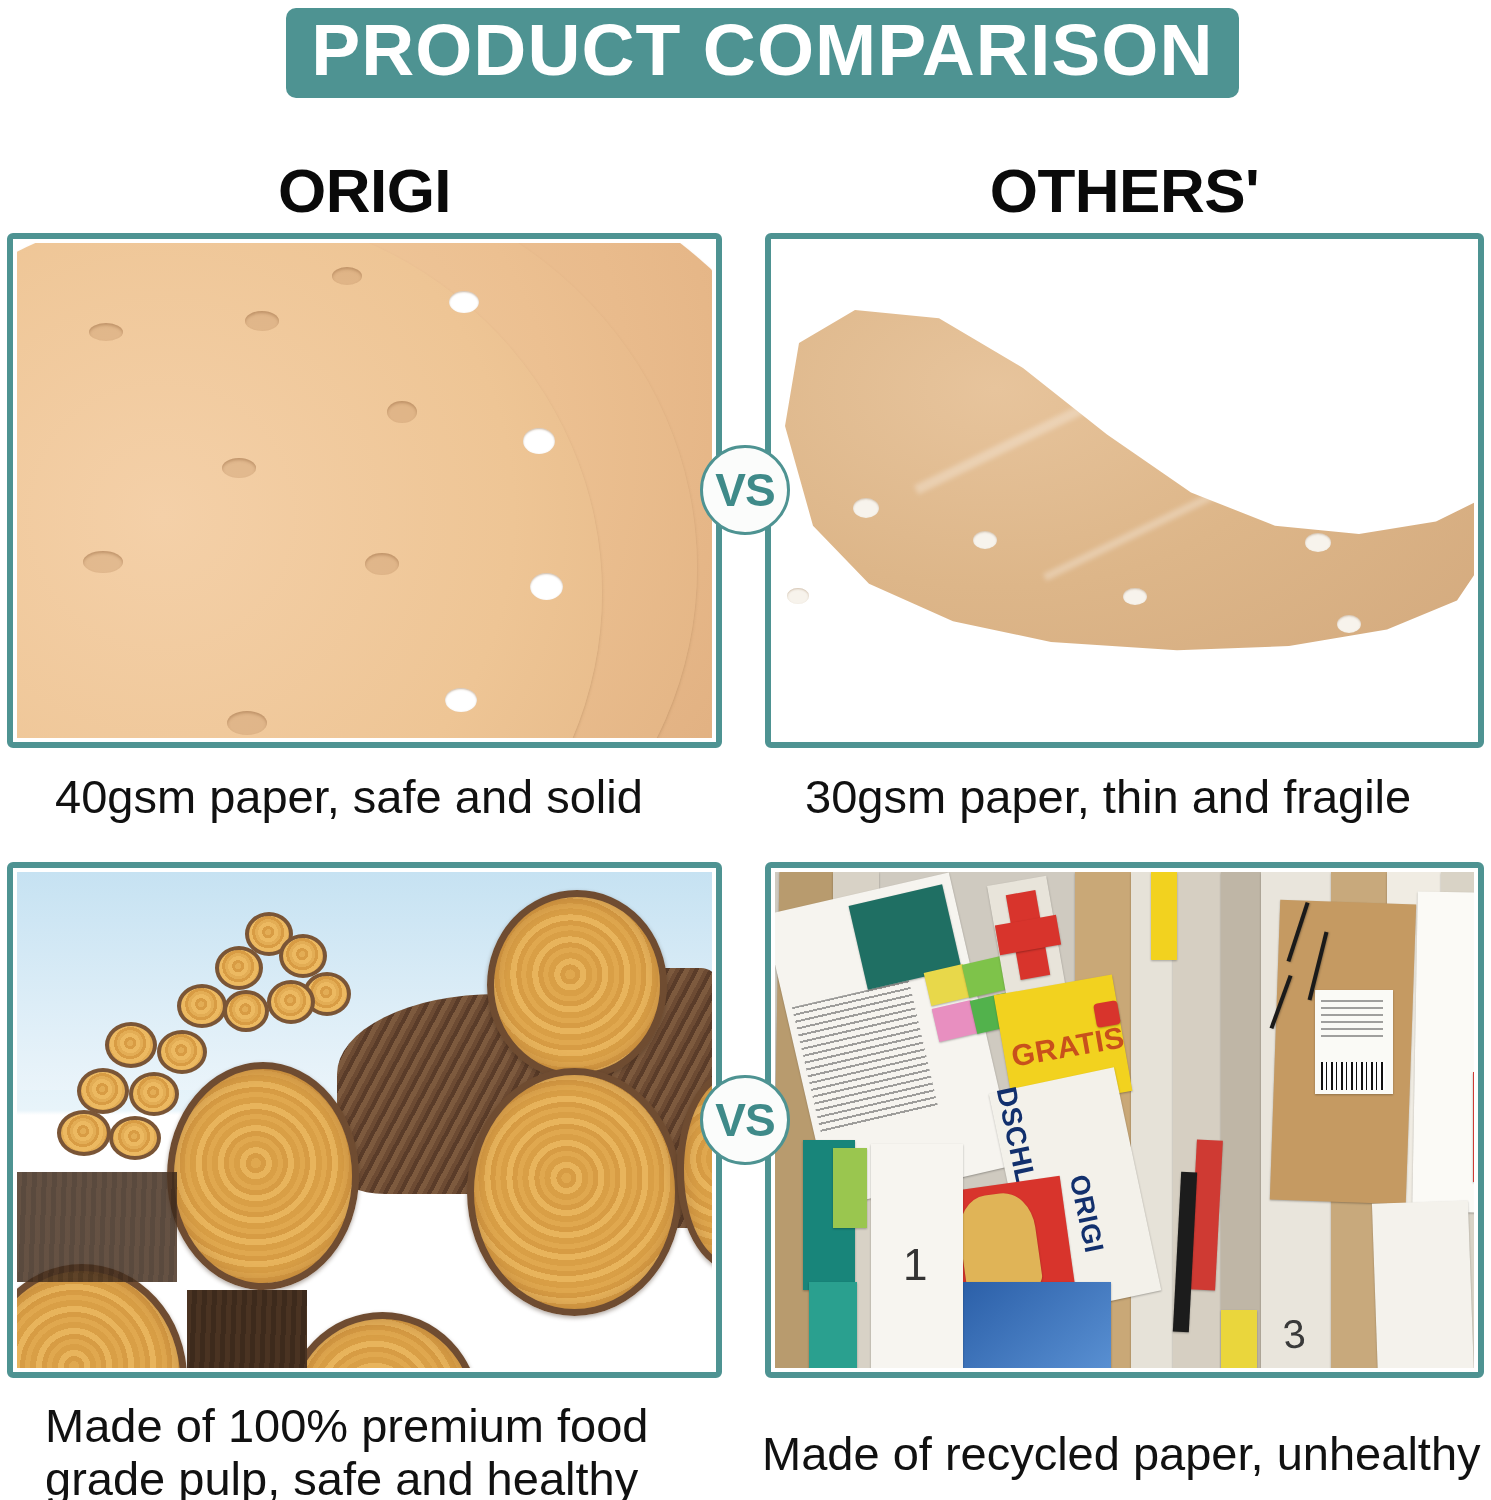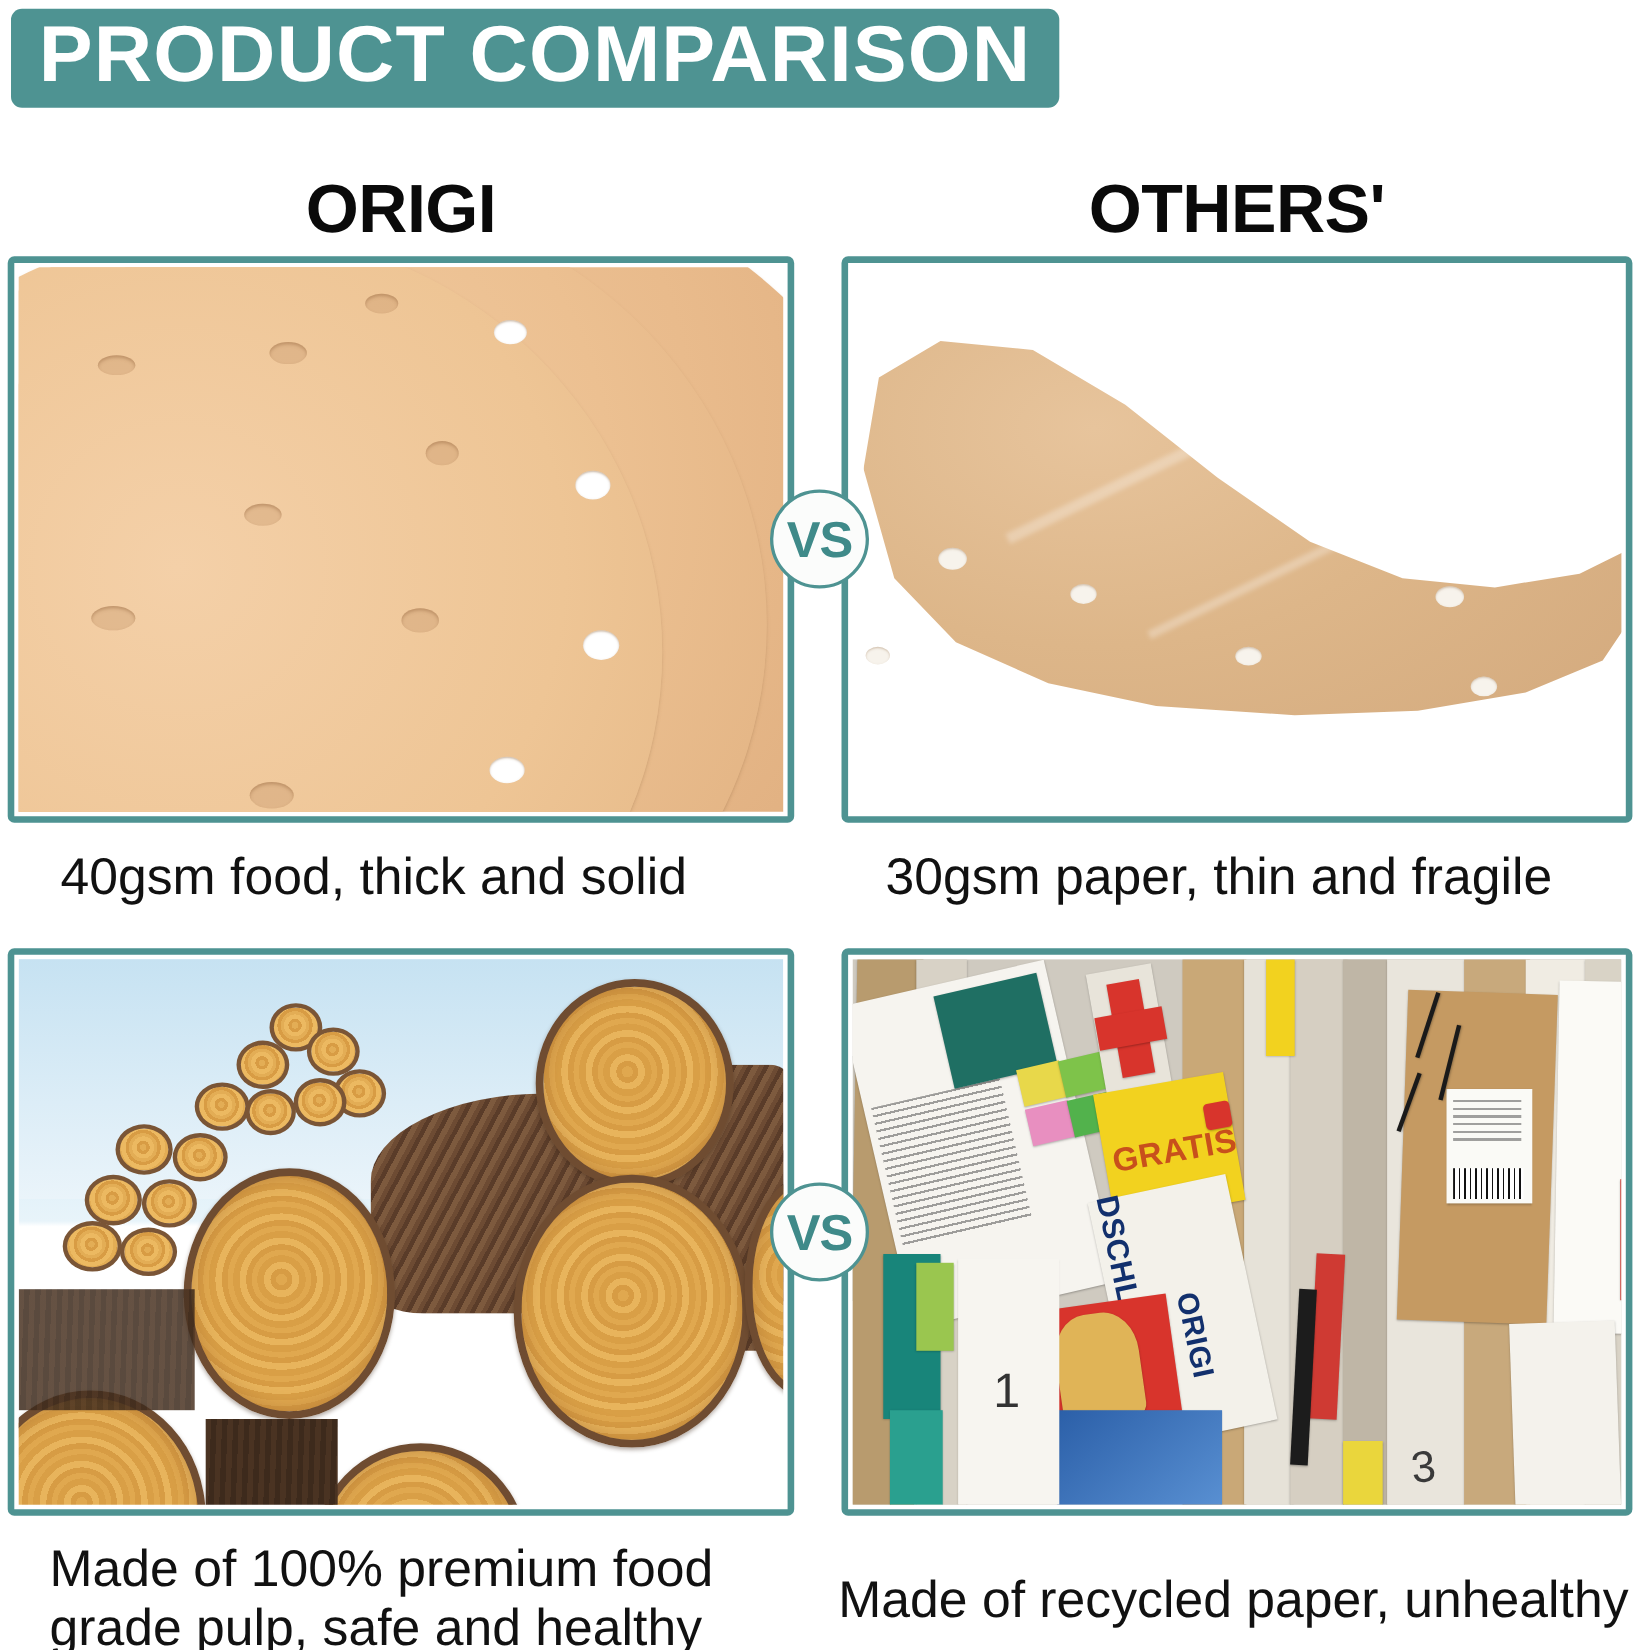--- a/index.html
+++ b/index.html
@@ -6,22 +6,22 @@
   * { margin:0; padding:0; box-sizing:border-box; }
   html,body { background:#ffffff; }
   body {
     width:1491px; height:1500px;
     font-family:"Liberation Sans", sans-serif;
     position:relative; overflow:hidden;
   }
 
   
   .title-wrap{
-    position:absolute; left:10px; top:8px; width:1239px;
-    display:flex; justify-content:flex-start;
+    position:absolute; left:0; top:8px; width:1239px;
+    display:flex; justify-content:flex-end;
   }
   .title-banner{
     background:#4e9392;
     border-radius:10px;
     padding:6px 34px 12px 34px;
     display:flex; align-items:center; justify-content:center;
   }
   .title-text{
     color:#ffffff;
     font-family:"Liberation Sans Narrow","Liberation Sans",sans-serif;
@@ -254,21 +254,21 @@
       <div class="thin-hole" style="left:562px; top:372px; width:24px; height:18px;"></div>
       <div class="thin-hole" style="left:12px;  top:345px; width:22px; height:16px;"></div>
     </div>
   </div>
 </div>
 
 <div class="vs-badge" id="vs-top">
   <span>VS</span>
 </div>
 
-<div class="caption" id="cap-ours-paper">40gsm food, thick and solid</div>
+<div class="caption" id="cap-ours-paper">40gsm paper, safe and solid</div>
 <div class="caption" id="cap-others-paper">30gsm paper, thin and fragile</div>
 
 <div class="panel" id="panel-ours-source">
   <div class="inner">
     <div class="logs">
       <div class="sky"></div>
 
       <div class="log-small" style="left:88px;  top:150px; width:52px; height:46px;"></div>
       <div class="log-small" style="left:140px; top:158px; width:50px; height:44px;"></div>
       <div class="log-small" style="left:60px;  top:196px; width:52px; height:46px;"></div>

